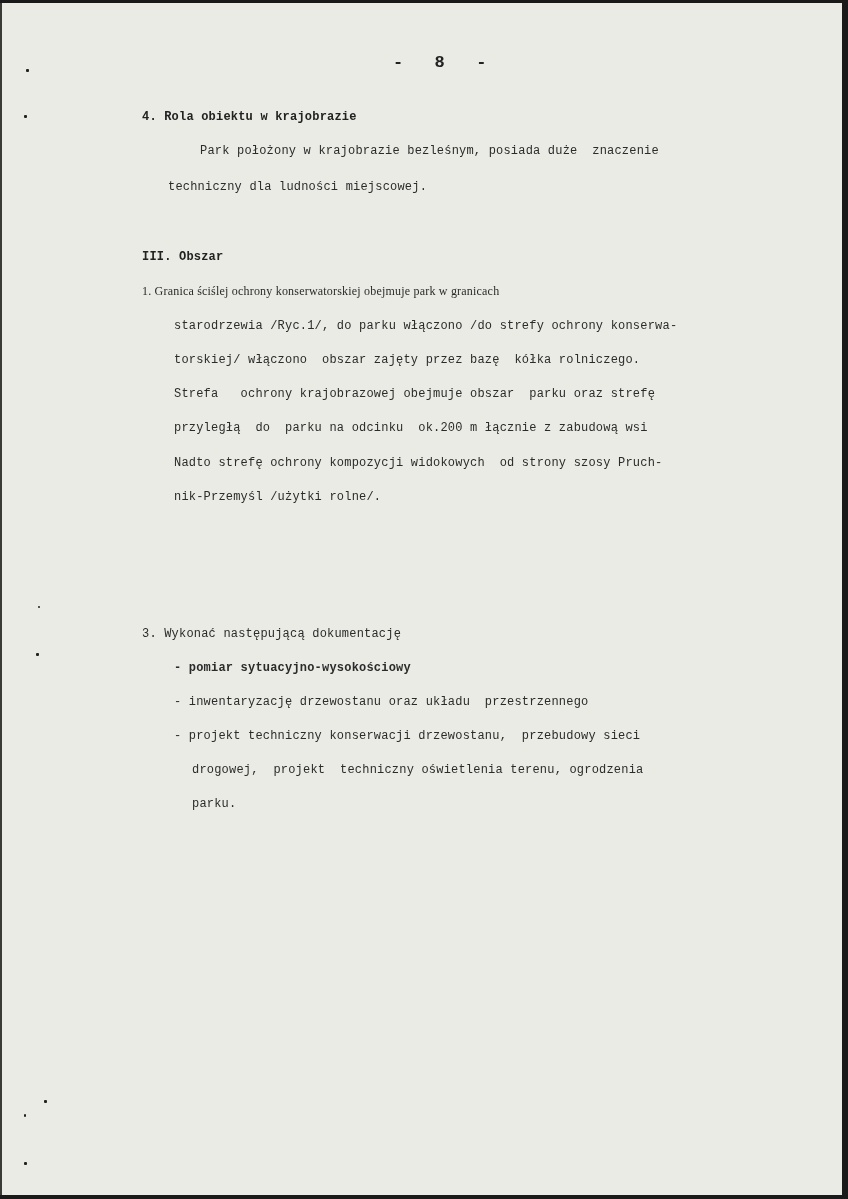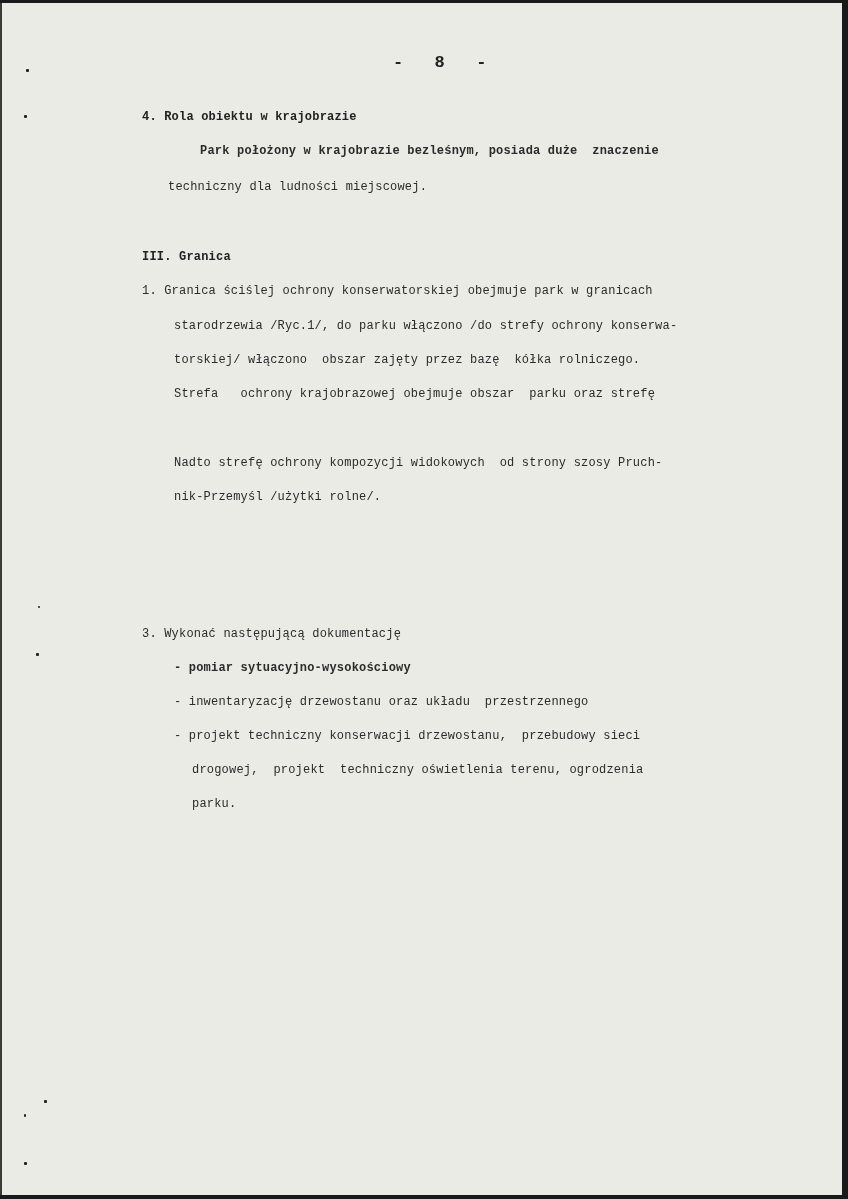--- a/index.html
+++ b/index.html
@@ -50,29 +50,30 @@
   <div class="mark" style="left:22px;top:112px;"></div>
   <div class="mark" style="left:36px;top:603px;width:2px;height:2px;"></div>
   <div class="mark" style="left:34px;top:650px;"></div>
   <div class="mark" style="left:42px;top:1097px;"></div>
   <div class="mark" style="left:22px;top:1111px;width:2px;height:3px;"></div>
   <div class="mark" style="left:22px;top:1159px;"></div>
 
   <div class="line bold" style="left:391px;top:50px;font-size:17px;">-   8   -</div>
 
   <div class="line bold" style="left:140px;top:104px;">4. Rola obiektu w krajobrazie</div>
-  <div class="line" style="left:198px;top:138px;font-weight:bold;">Park położony w krajobrazie bezleśnym, posiada duże  znaczenie</div>
+  <div class="line" style="left:198px;top:138px;">Park położony w krajobrazie bezleśnym, posiada duże  znaczenie</div>
   <div class="line" style="left:166px;top:174px;">techniczny dla ludności miejscowej.</div>
 
-  <div class="line bold" style="left:140px;top:244px;">III. Granica</div>
+  <div class="line bold" style="left:140px;top:244px;">III. Obszar</div>
 
-  <div class="line" style="left:140px;top:278px;">1. Granica ściślej ochrony konserwatorskiej obejmuje park w granicach</div>
+  <div class="line" style="left:140px;top:278px;font-family:Liberation Serif, serif;">1. Granica ściślej ochrony konserwatorskiej obejmuje park w granicach</div>
   <div class="line" style="left:172px;top:313px;">starodrzewia /Ryc.1/, do parku włączono /do strefy ochrony konserwa-</div>
   <div class="line" style="left:172px;top:347px;">torskiej/ włączono  obszar zajęty przez bazę  kółka rolniczego.</div>
   <div class="line" style="left:172px;top:381px;">Strefa   ochrony krajobrazowej obejmuje obszar  parku oraz strefę</div>
+  <div class="line" style="left:172px;top:415px;">przyległą  do  parku na odcinku  ok.200 m łącznie z zabudową wsi</div>
   <div class="line" style="left:172px;top:450px;">Nadto strefę ochrony kompozycji widokowych  od strony szosy Pruch-</div>
   <div class="line" style="left:172px;top:484px;">nik-Przemyśl /użytki rolne/.</div>
 
 
   <div class="line" style="left:140px;top:621px;text-align:center;">3. Wykonać następującą dokumentację</div>
   <div class="line" style="left:172px;top:655px;font-weight:bold;">- pomiar sytuacyjno-wysokościowy</div>
   <div class="line" style="left:172px;top:689px;text-align:center;">- inwentaryzację drzewostanu oraz układu  przestrzennego</div>
   <div class="line" style="left:172px;top:723px;">- projekt techniczny konserwacji drzewostanu,  przebudowy sieci</div>
   <div class="line" style="left:190px;top:757px;">drogowej,  projekt  techniczny oświetlenia terenu, ogrodzenia</div>
   <div class="line" style="left:190px;top:791px;">parku.</div>

